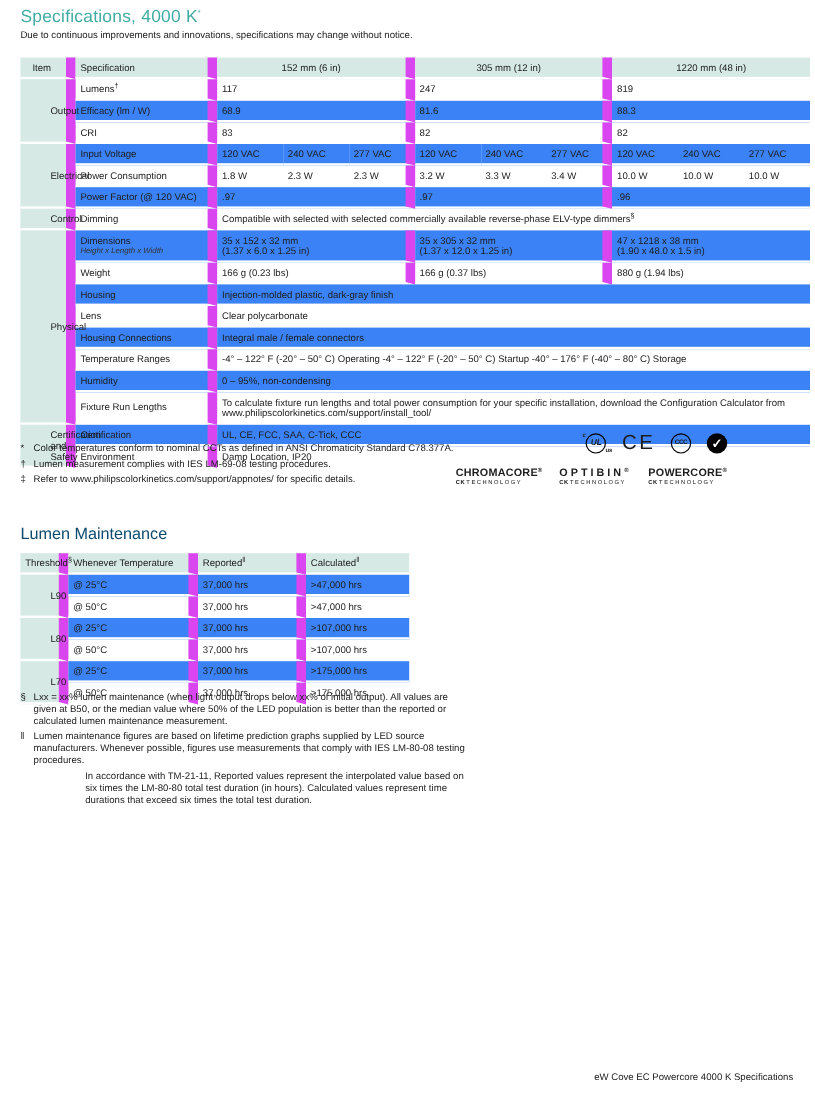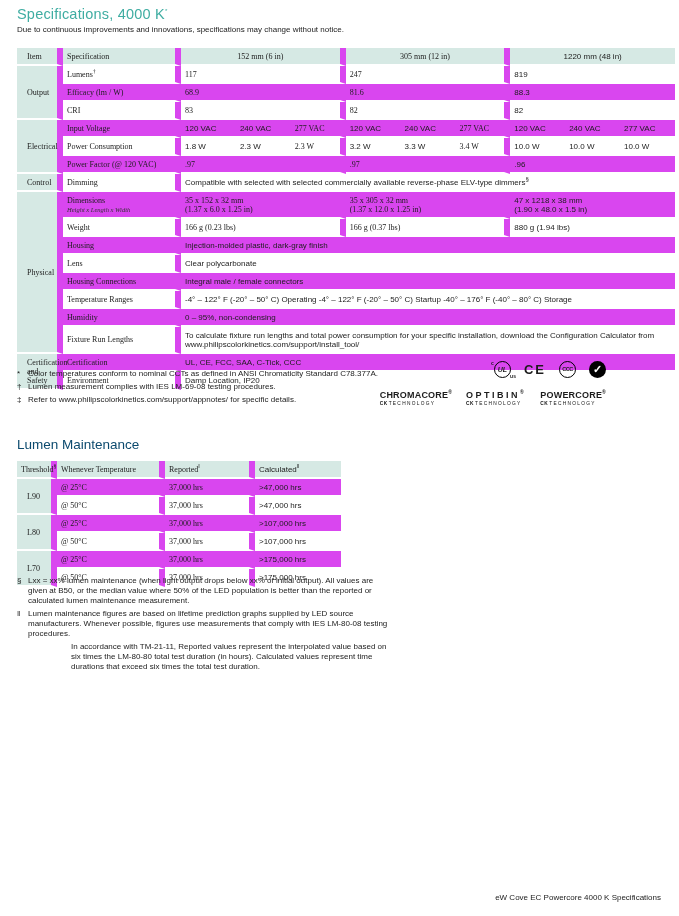--- a/index.html
+++ b/index.html
@@ -14,29 +14,29 @@
 
   
   .doc-title { left:17px; top:6px; font-size:14.5px; font-weight:400; color:#3fada2; letter-spacing:0.2px; }
   .doc-subtitle { left:17px; top:25px; font-size:8px; color:#222; }
   .lm-title { left:17px; top:437px; font-size:13.5px; font-weight:400; color:#0c4a6e; }
 
   
   table { border-collapse:separate; border-spacing:0; table-layout:fixed; }
   th, td { font-size:8px; line-height:9px; padding:3.5px 4px; vertical-align:middle; font-weight:normal; }
   .hd { background:#d6e9e4; }
-  .sep { border-right:6px solid #d946ef;font-family:Liberation Serif, serif; }
+  .sep { border-right:8px solid #d946ef; }
   td, th { border-bottom:2px solid #fff; }
   .t-left { text-align:left; }
   .t-center { }
   #spec-table { left:17px; top:48px; width:658px; }
   #lm-table { left:17px; top:461px; width:324px; }
-  .item-cell { background:#d6e9e4; text-align:left; padding-left:10px; }
+  .item-cell { background:#d6e9e4; text-align:left; padding-left:25px; }
   .spec-cell { text-align:left; }
-  tr.tint .cell, tr.tint .spec-cell { background:#d946ef; }
+  tr.tint .cell, tr.tint .spec-cell { background:#3b82f6; }
   .cell { white-space:pre-line; }
   .spec-note { font-style:italic; font-size:6.5px; line-height:8px; color:#333; margin-top:1px; }
   .pl10 { padding-left:10px; }
 
   
   .fnblock { font-size:8px; line-height:10px; color:#222; }
   #footnotes-spec { left:17px; top:369px; width:374px; }
   #footnotes-lumen { left:17px; top:576px; width:372px; }
   .fn { display:flex; margin-bottom:3px; }
   .fn-sym { width:11px; flex:none; }
@@ -44,21 +44,21 @@
   .fn-cont { margin-top:2px;gap:43px; }
 
   
   .marks { left:394px; top:356px; width:212px; }
   .marks-row { display:flex; justify-content:flex-end; align-items:center; gap:13px; height:26px; }
   .ul-mark { position:relative; width:17px; height:17px; border:1.4px solid #000; border-radius:50%;
              display:flex; align-items:center; justify-content:center;
              font-size:7px; font-weight:bold; font-style:italic; }
   .ul-c { position:absolute; left:-4px; top:-2px; font-size:5px; font-style:normal; }
   .ul-us { position:absolute; right:-6px; bottom:-2px; font-size:5px; font-style:normal; }
-  .ce-mark { font-size:13px; font-weight:bold; letter-spacing:2px;text-align:center; }
+  .ce-mark { font-size:17px; font-weight:normal; letter-spacing:2px;text-align:center; }
   .ccc-mark { width:17px; height:17px; border:1.4px solid #000; border-radius:50%;
               display:flex; align-items:center; justify-content:center;
               font-size:5.5px; font-weight:bold; letter-spacing:-0.5px; }
   .ctick-mark { width:17px; height:17px; background:#000; border-radius:50%; color:#fff;
                 display:flex; align-items:center; justify-content:center; font-size:11px; font-weight:bold; }
   .brands-row { display:flex; justify-content:flex-end; align-items:stretch; margin-top:7px; }
   .brand { padding:0 7px; text-align:left; }
   .brand:first-child { padding-left:0; }
   .brand:last-child { padding-right:0; }
   .brand-divider { width:1px; background:#444; margin:1px 0; }

